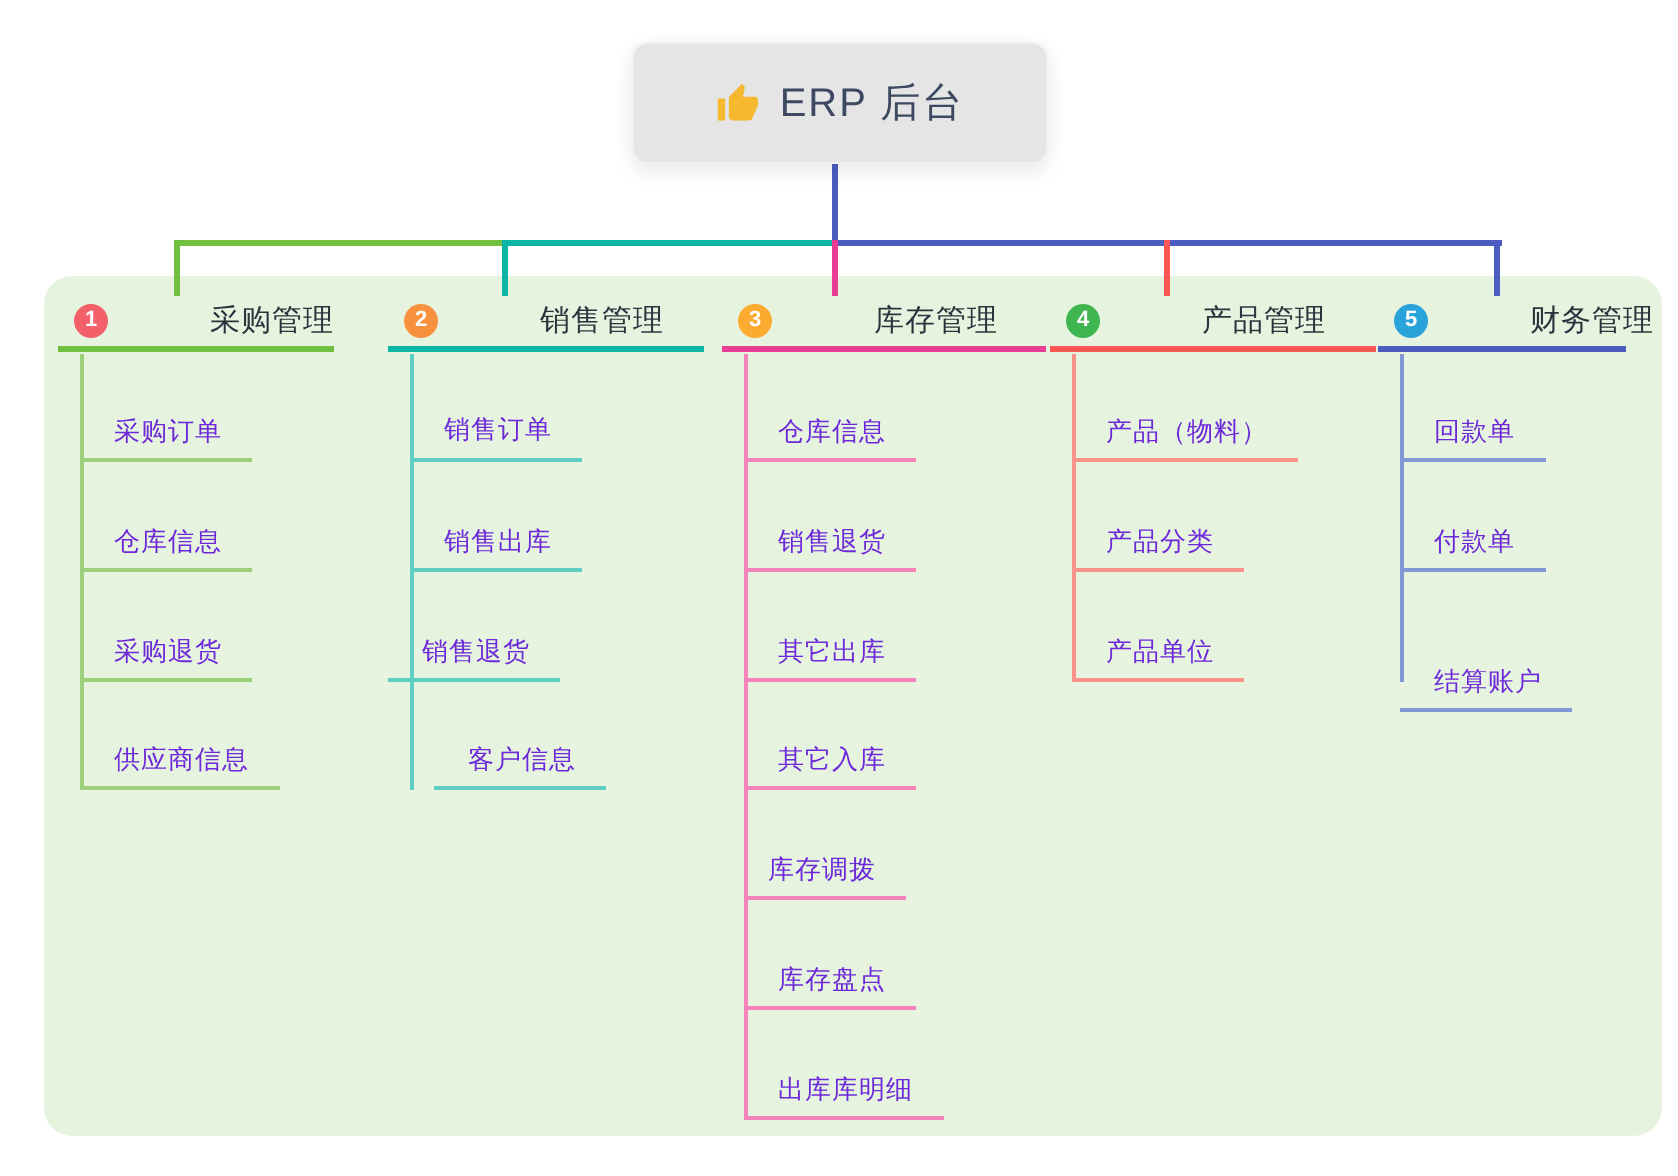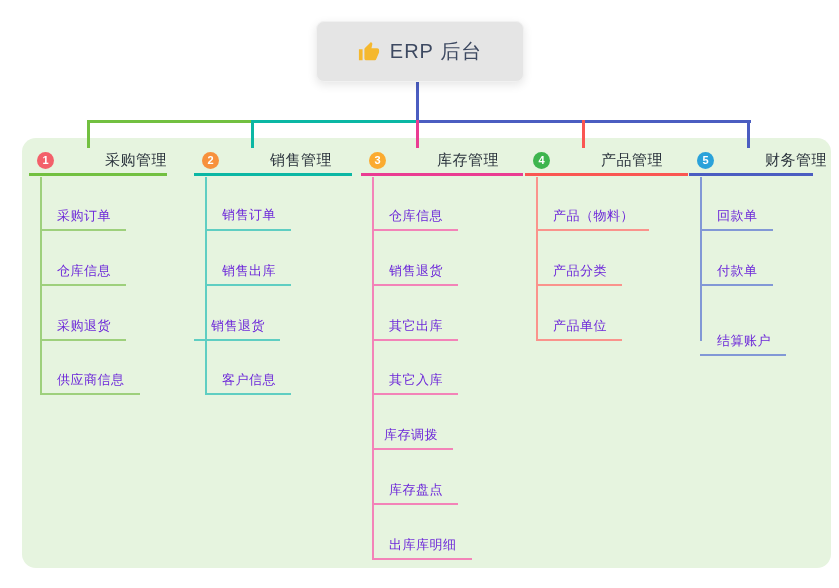--- a/index.html
+++ b/index.html
@@ -73,21 +73,21 @@
       <div class="child-row" style="left: 40px; top: 313px; border-bottom-color: rgb(158, 208, 124);">采购退货</div>
       <div class="child-row" style="left: 40px; top: 367px; border-bottom-color: rgb(158, 208, 124);">供应商信息</div>
       <div class="branch-header" style="left: 194px; top: 148px; width: 158px; border-bottom-color: rgb(11, 183, 164);">
         <span class="badge" style="background: rgb(247, 145, 61);">2</span>
         <span class="branch-label">销售管理</span>
       </div>
       <div class="spine" style="left: 205px; top: 177px; height: 218px; background: rgb(95, 206, 194);"></div>
       <div class="child-row" style="left: 205px; top: 203px; border-bottom-color: rgb(95, 206, 194); font-family: Liberation Mono, monospace;">销售订单</div>
       <div class="child-row" style="left: 205px; top: 258px; border-bottom-color: rgb(95, 206, 194); text-align: center;">销售出库</div>
       <div class="child-row" style="left: 194px; top: 313px; border-bottom-color: rgb(95, 206, 194);">销售退货</div>
-      <div class="child-row" style="left: 205px; top: 367px; border-bottom-color: rgb(95, 206, 194);">客户信息</div>
+      <div class="child-row" style="left: 217px; top: 367px; border-bottom-color: rgb(95, 206, 194);">客户信息</div>
       <div class="branch-header" style="left: 361px; top: 148px; width: 162px; border-bottom-color: rgb(234, 60, 146);">
         <span class="badge" style="background: rgb(251, 171, 48);">3</span>
         <span class="branch-label">库存管理</span>
       </div>
       <div class="spine" style="left: 372px; top: 177px; height: 383px; background: rgb(243, 131, 184);"></div>
       <div class="child-row" style="left: 372px; top: 203px; border-bottom-color: rgb(243, 131, 184);">仓库信息</div>
       <div class="child-row" style="left: 372px; top: 258px; border-bottom-color: rgb(243, 131, 184);">销售退货</div>
       <div class="child-row" style="left: 372px; top: 313px; border-bottom-color: rgb(243, 131, 184);">其它出库</div>
       <div class="child-row" style="left: 372px; top: 367px; border-bottom-color: rgb(243, 131, 184);">其它入库</div>
       <div class="child-row" style="left: 372px; top: 422px; border-bottom-color: rgb(243, 131, 184); padding-left: 12px;">库存调拨</div>

